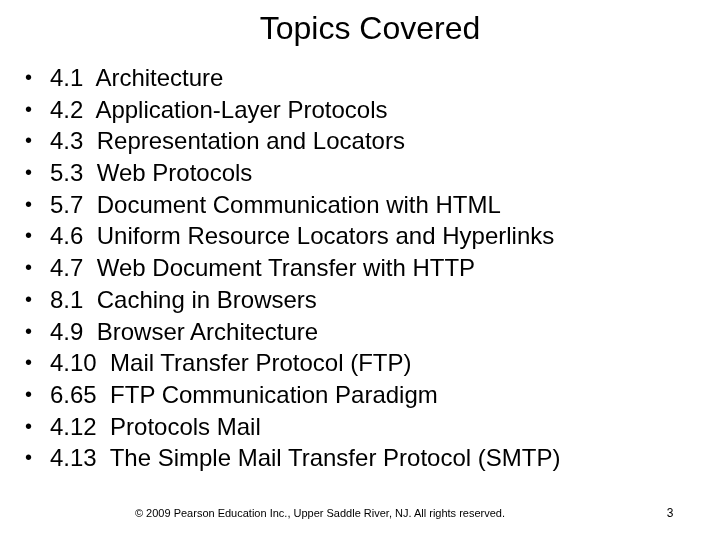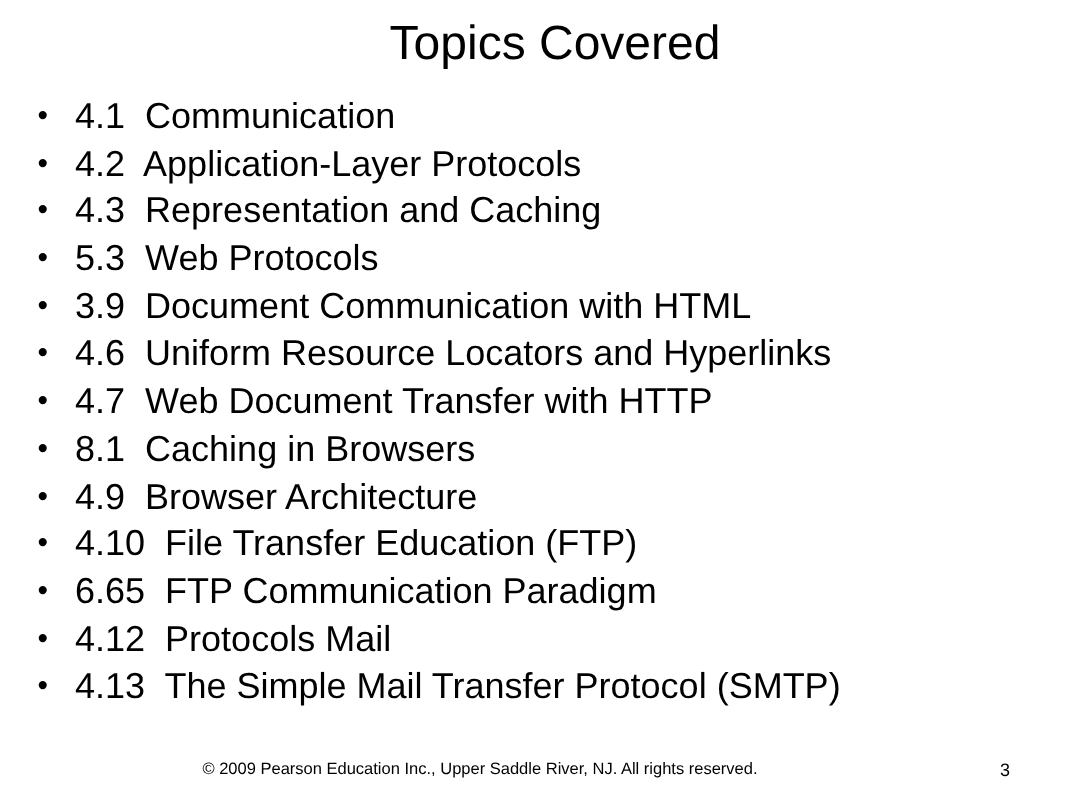--- a/index.html
+++ b/index.html
@@ -112,30 +112,30 @@
   }
 </style>
 </head>
 <body>
 
 <div class="slide">
 
   <div class="slide-title">Topics Covered</div>
 
   <ul class="topic-list">
-      <li class="topic-item"><span class="topic-bullet">•</span><span class="topic-number">4.1</span><span class="topic-gap">  </span><span class="topic-label">Communication</span></li>
+      <li class="topic-item"><span class="topic-bullet">•</span><span class="topic-number">4.1</span><span class="topic-gap">  </span><span class="topic-label">Architecture</span></li>
       <li class="topic-item"><span class="topic-bullet">•</span><span class="topic-number">4.2</span><span class="topic-gap">  </span><span class="topic-label">Application-Layer Protocols</span></li>
-      <li class="topic-item"><span class="topic-bullet">•</span><span class="topic-number">4.3</span><span class="topic-gap">  </span><span class="topic-label">Representation and Caching</span></li>
+      <li class="topic-item"><span class="topic-bullet">•</span><span class="topic-number">4.3</span><span class="topic-gap">  </span><span class="topic-label">Representation and Locators</span></li>
       <li class="topic-item"><span class="topic-bullet">•</span><span class="topic-number">5.3</span><span class="topic-gap">  </span><span class="topic-label">Web Protocols</span></li>
-      <li class="topic-item"><span class="topic-bullet">•</span><span class="topic-number">3.9</span><span class="topic-gap">  </span><span class="topic-label">Document Communication with HTML</span></li>
+      <li class="topic-item"><span class="topic-bullet">•</span><span class="topic-number">5.7</span><span class="topic-gap">  </span><span class="topic-label">Document Communication with HTML</span></li>
       <li class="topic-item"><span class="topic-bullet">•</span><span class="topic-number">4.6</span><span class="topic-gap">  </span><span class="topic-label">Uniform Resource Locators and Hyperlinks</span></li>
       <li class="topic-item"><span class="topic-bullet">•</span><span class="topic-number">4.7</span><span class="topic-gap">  </span><span class="topic-label">Web Document Transfer with HTTP</span></li>
       <li class="topic-item"><span class="topic-bullet">•</span><span class="topic-number">8.1</span><span class="topic-gap">  </span><span class="topic-label">Caching in Browsers</span></li>
       <li class="topic-item"><span class="topic-bullet">•</span><span class="topic-number">4.9</span><span class="topic-gap">  </span><span class="topic-label">Browser Architecture</span></li>
-      <li class="topic-item"><span class="topic-bullet">•</span><span class="topic-number">4.10</span><span class="topic-gap">  </span><span class="topic-label">File Transfer Education (FTP)</span></li>
+      <li class="topic-item"><span class="topic-bullet">•</span><span class="topic-number">4.10</span><span class="topic-gap">  </span><span class="topic-label">Mail Transfer Protocol (FTP)</span></li>
       <li class="topic-item"><span class="topic-bullet">•</span><span class="topic-number">6.65</span><span class="topic-gap">  </span><span class="topic-label">FTP Communication Paradigm</span></li>
       <li class="topic-item"><span class="topic-bullet">•</span><span class="topic-number">4.12</span><span class="topic-gap">  </span><span class="topic-label">Protocols Mail</span></li>
       <li class="topic-item"><span class="topic-bullet">•</span><span class="topic-number">4.13</span><span class="topic-gap">  </span><span class="topic-label">The Simple Mail Transfer Protocol (SMTP)</span></li>
     </ul>
 
   <div class="footer">
     <div class="footer-copyright">© 2009 Pearson Education Inc., Upper Saddle River, NJ. All rights reserved.</div>
     <div class="footer-pagenum">3</div>
   </div>
 

